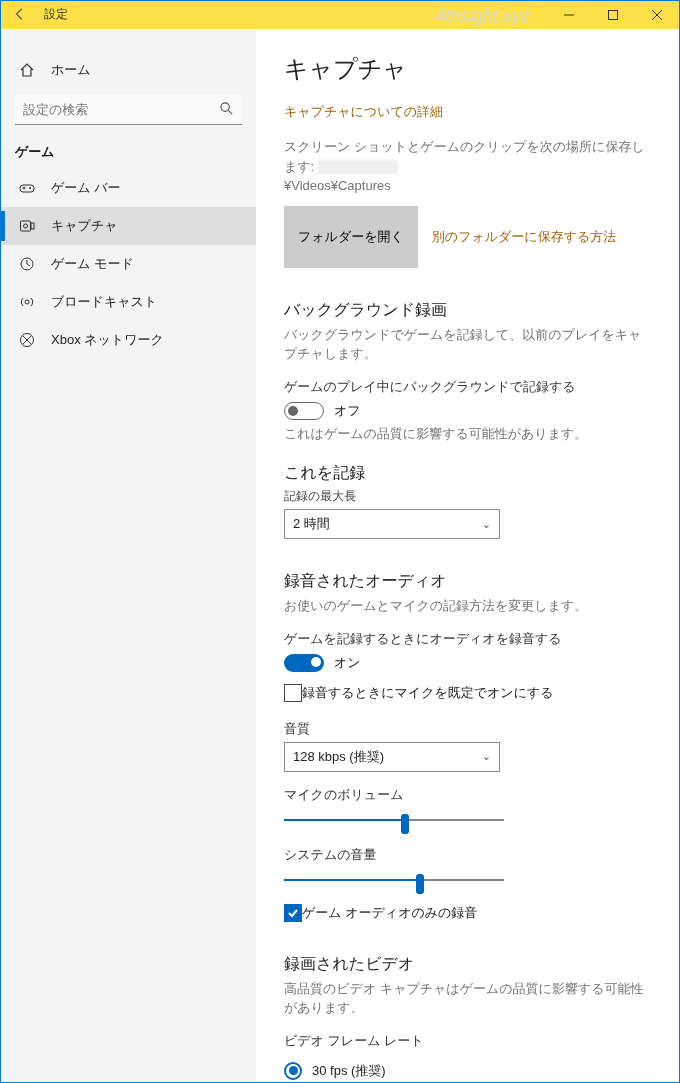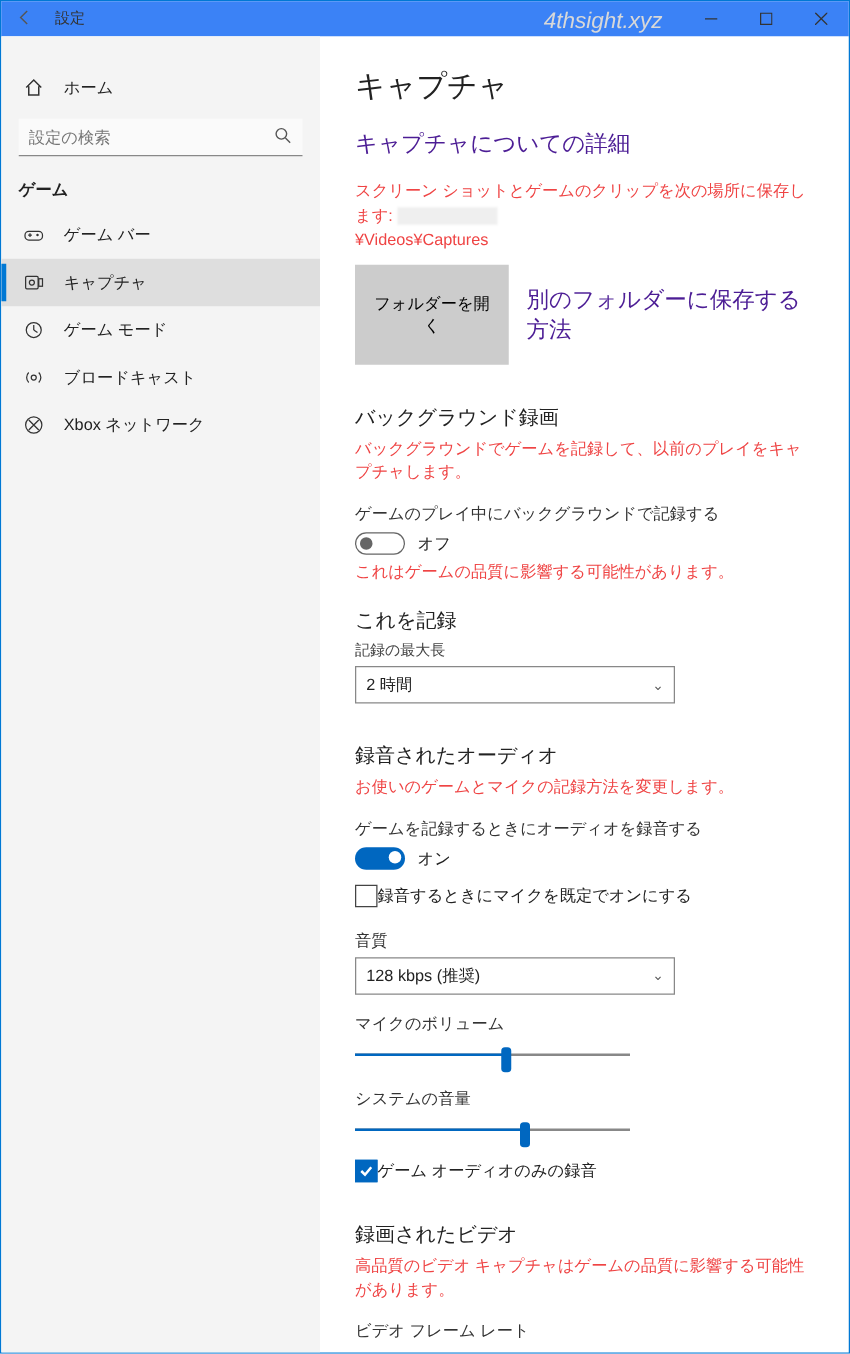--- a/index.html
+++ b/index.html
@@ -1,52 +1,52 @@
 <!DOCTYPE html>
 <html><head>
 <meta charset="utf-8">
 <style>
 * { box-sizing: border-box; margin: 0; padding: 0; }
 body { font-family: "Yu Gothic UI", "Segoe UI", Meiryo, sans-serif; font-size: 13px; color: #222; background: #fff; width: 680px; height: 1083px; overflow: hidden; position: relative; }
 .window { width: 680px; height: 1083px; border: 1px solid #0078d4; display: flex; flex-direction: column; }
-.titlebar { height: 28px; display: flex; align-items: center; justify-content: flex-end; background: #3b82f6; }
+.titlebar { height: 28px; display: flex; align-items: center; justify-content: flex-end; background: #fde047; }
 .titlebar-left { position: absolute; left: 0; top: 0; height: 28px; display: flex; align-items: center; }
 .back-btn { width: 40px; height: 28px; display: flex; align-items: center; justify-content: center; color: #555; }
 .title-txt { font-size: 12px; color: #333; margin-left: 4px; }
 .win-btn { width: 44px; height: 28px; display: flex; align-items: center; justify-content: center; color: #555; font-size: 11px; }
 .watermark { position: absolute; top: 6px; right: 150px; color: #d8d8d8; font-style: italic; font-size: 18px; pointer-events: none; }
 .body-area { flex: 1; display: flex; overflow: hidden; }
 .sidebar { width: 255px; background: #f4f4f4; padding: 6px 0 0 0; display: flex; flex-direction: column; }
 .home-row { display: flex; align-items: center; height: 34px; padding-left: 18px; color: #222; margin-top: 18px; margin-bottom: 8px; }
 .home-row .icon { width: 18px; margin-right: 14px; display:flex; align-items:center; }
 .search-wrap { margin: 0 14px 18px 14px; position: relative; }
 .search-input { width: 100%; height: 30px; background: #fafafa; border: none; border-bottom: 1px solid #888; padding: 0 30px 0 8px; font-size: 13px; color: #555; }
 .search-icon { position: absolute; right: 8px; top: 6px; color: #555; }
 .cat-header { padding-left: 14px; font-size: 13px; font-weight: 600; margin-bottom: 8px; }
 .side-item { height: 38px; display: flex; align-items: center; padding-left: 18px; color: #222; position: relative; }
 .side-item .icon { width: 18px; margin-right: 14px; display:flex; align-items:center; }
 .side-item.active { background: #dedede; }
 .side-item.active::before { content:""; position:absolute; left:0; top:4px; bottom:4px; width:4px; background:#0078d4; }
 .content { flex: 1; padding: 24px 28px 10px 28px; overflow-y: auto; }
 h1 { font-size: 24px; font-weight: 400; margin-bottom: 18px; }
-.link { color: #4c1d95; font-size: 18px; cursor: pointer; }
-.para { font-size: 13px; color: #ef4444; line-height: 1.5; }
+.link { color: #a16207; font-size: 13px; cursor: pointer; }
+.para { font-size: 13px; color: #737373; line-height: 1.5; }
 .small { font-size: 12px; color: #444; }
 .row { display:flex; align-items:center; gap: 14px; margin-top: 10px; }
 .btn-gray { background: #ccc; border: none; padding: 22px 14px; font-size: 13px; }
 h2 { font-size: 16px; font-weight: 400; margin-top: 32px; margin-bottom: 4px; }
 .label { font-size: 13px; color: #333; margin-top: 14px; }
 .toggle { display:flex; align-items:center; gap:10px; margin-top:6px; }
 .toggle-track { width: 40px; height: 18px; border-radius: 9px; position:relative; }
 .toggle-track.off { border:1px solid #666; background:#fff; }
 .toggle-track.off .thumb { left:3px; background:#666; }
 .toggle-track.on { background:#0067c0; }
 .toggle-track.on .thumb { right:3px; background:#fff; }
 .thumb { width:10px; height:10px; border-radius:50%; position:absolute; top:3px; }
-.select { width: 256px; height: 30px; border:1px solid #888; display:flex; align-items:center; justify-content:space-between; padding:0 8px; font-size:13px; margin-top:4px; }
+.select { width: 216px; height: 30px; border:1px solid #888; display:flex; align-items:center; justify-content:space-between; padding:0 8px; font-size:13px; margin-top:4px; }
 .chevron { color:#555; font-size:11px; }
 .checkbox-row { display:flex; align-items:center; margin-top:12px; font-size:13px; }
 .cb { width:18px; height:18px; border:1px solid #444; display:flex; align-items:center; justify-content:center; }
 .cb.checked { background:#0067c0; border-color:#0067c0; color:#fff; }
 .slider-wrap { margin-top:4px; }
 .slider { width: 220px; height: 24px; position: relative; }
 .slider-track { position:absolute; top:11px; left:0; right:0; height:2px; background:#888; }
 .slider-fill { position:absolute; top:11px; left:0; height:2px; background:#0067c0; }
 .slider-thumb { position:absolute; top:6px; width:8px; height:20px; background:#0067c0; border-radius:3px; transform:translateX(-50%); }
 .radio-row { display:flex; align-items:center; gap:10px; margin-top:12px; font-size:13px; }

